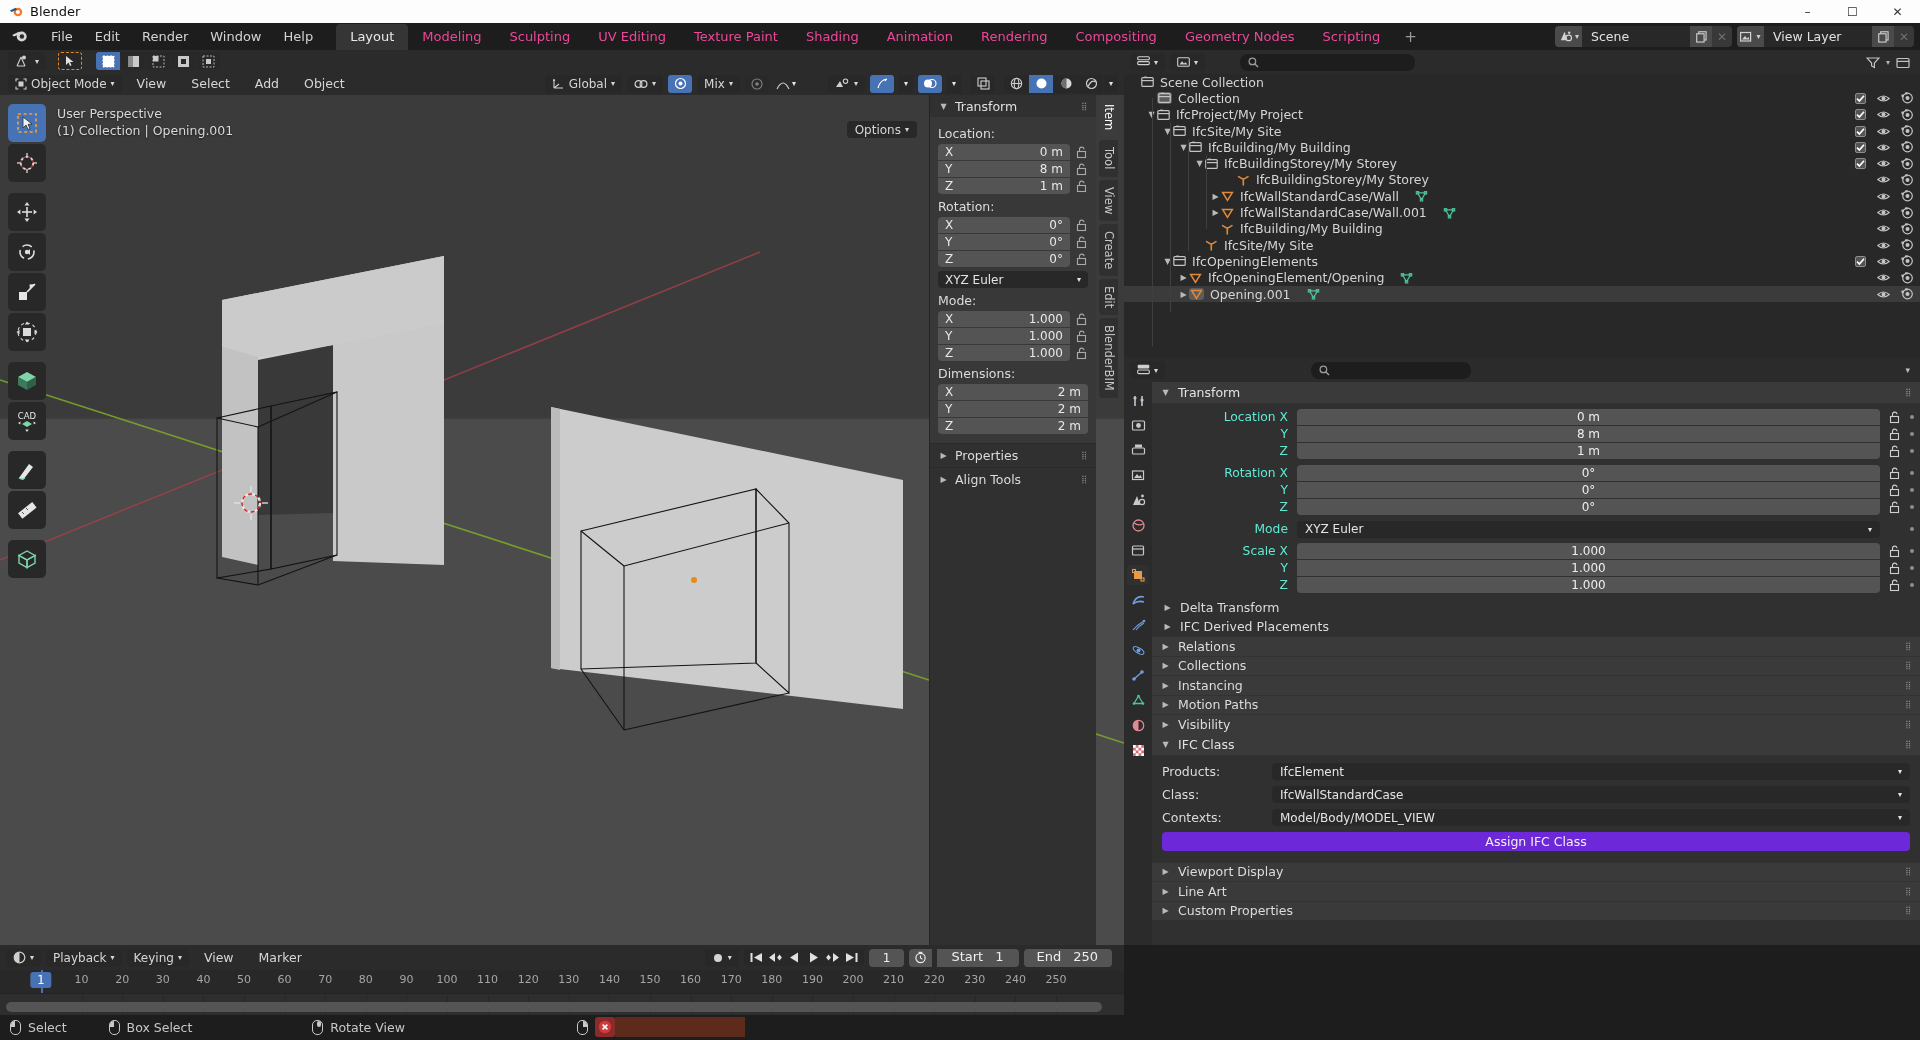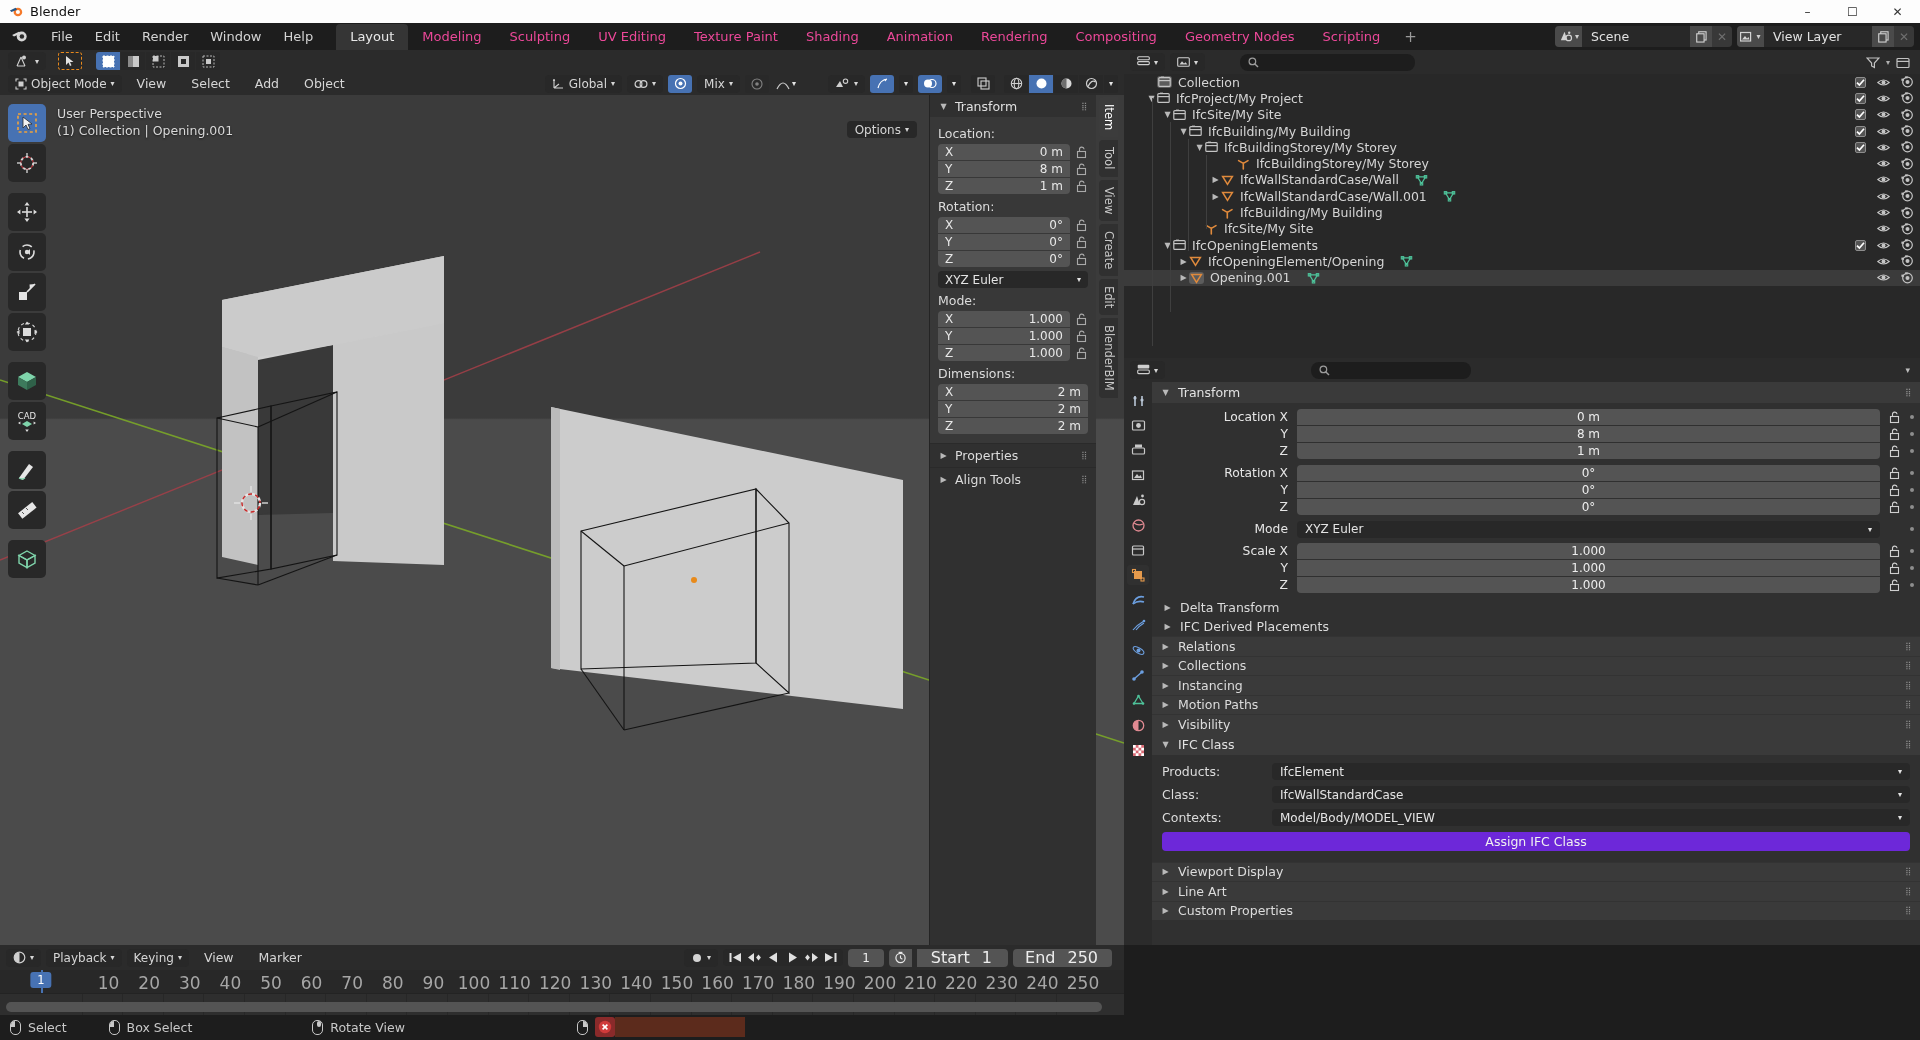--- a/index.html
+++ b/index.html
@@ -139,50 +139,50 @@
   .prop-tabs{ position:absolute; left:0; top:24px; width:28px; bottom:0; background:#2b2b2b;
               display:flex; flex-direction:column; align-items:center; padding-top:8px; gap:5px;}
   .ptab{ width:22px;height:20px;display:flex;align-items:center;justify-content:center;border-radius:3px;}
   .ptab.active{ background:#303030;}
   .prop-body{ position:absolute; left:28px; top:24px; right:0; bottom:0; overflow:hidden;}
   .psect-head{ display:flex; align-items:center; gap:7px; height:21px; padding:0 8px;
                background:#3a3a3a; font-size:12.5px; color:#e2e2e2;}
   .psect-sub{ display:flex; align-items:center; gap:7px; height:19px; padding:0 8px;
               font-size:12.5px; color:#dcdcdc;}
   .prow{ display:flex; align-items:center; height:16px; margin-bottom:1px; padding-right:6px;}
-  .prow .plabel{ width:145px; text-align:right; padding-right:9px; font-size:12.3px; color:#e5e5e5;}
+  .prow .plabel{ width:145px; text-align:right; padding-right:9px; font-size:12.3px; color:#5eead4;}
   .pfield{ flex:1; background:#545454; height:16px; display:flex; align-items:center; justify-content:center;
            font-size:12px; color:#eee;}
   .pfield.t{border-radius:4px 4px 0 0;} .pfield.m{border-radius:0;} .pfield.b{border-radius:0 0 4px 4px;}
   .pdrop{ flex:1; background:#282828; height:17px; border-radius:4px; display:flex; align-items:center;
           justify-content:space-between; padding:0 8px; font-size:12px; color:#e4e4e4;}
   .plockdot{ display:flex; align-items:center; gap:9px; margin-left:8px;}
   .dot{ width:4px;height:4px;border-radius:50%;background:#8d8d8d;}
   .ifc-row{ display:flex; align-items:center; height:20px; margin-bottom:3px; padding:0 10px;}
   .ifc-row .il{ width:110px; font-size:12.5px; color:#dcdcdc;}
   .assign-btn{ margin:4px 10px 0; height:19px; background:#6d28d9; border-radius:4px;
                display:flex; align-items:center; justify-content:center; font-size:12.5px; color:#f0f0f0;}
   .collapsed{ display:flex; align-items:center; gap:7px; height:19px; padding:0 10px;
               font-size:12.5px; color:#dcdcdc;}
 
   
   .timeline{ position:absolute; left:0; top:945px; width:1124px; height:70px; background:#282828;}
   .tl-head{ height:25px; background:#2b2b2b; display:flex; align-items:center; padding:0 6px; gap:5px;}
   .tl-ruler{ position:relative; height:23px; background:#282828;}
-  .tick{ position:absolute; top:3px; font-size:17px; color:#a6a6a6; transform:translateX(-50%);margin-left:27px;}
+  .tick{ position:absolute; top:3px; font-size:11px; color:#a6a6a6; transform:translateX(-50%);}
   .tl-grid{ position:relative; height:22px; background:#2e2e2e; border-top:1px solid #232323;}
   .gl{ position:absolute; top:0; bottom:0; width:1px; background:#272727;}
   .playhead{ position:absolute; top:0; width:2px; background:#4772b3;}
   .phbox{ position:absolute; top:2px; transform:translateX(-50%); background:#4772b3; color:#fff;
           font-size:11.5px; border-radius:3px; padding:1px 7px;}
   .tl-scroll{ position:absolute; left:6px; right:22px; bottom:3px; height:10px; background:#545454; border-radius:5px;}
   .frame-box{ display:flex; align-items:center; background:#545454; border-radius:4px; height:18px;
               padding:0 14px; font-size:12px; color:#eee;}
-  .se-box{ display:flex; align-items:flex-end; background:#545454; border-radius:0 4px 4px 0; height:18px;
-           font-size:16px; color:#eee;}
+  .se-box{ display:flex; align-items:flex-start; background:#545454; border-radius:0 4px 4px 0; height:18px;
+           font-size:13px; color:#eee;}
 
   
   .statusbar{ position:absolute; left:0; top:1015px; width:1920px; height:25px; background:#1d1d1d;
               display:flex; align-items:center; padding-left:10px; gap:0; font-size:12.5px; color:#c8c8c8;}
   .status-item{ display:flex; align-items:center; gap:7px; margin-right:42px;}
   .mouse{ width:11px;height:15px;border:1.4px solid #c8c8c8;border-radius:5px; position:relative;}
   .mouse i{ position:absolute; left:0; top:0; width:4.4px; height:6px; background:#c8c8c8; border-radius:5px 0 0 0;}
   .mouse.r i{ left:auto; right:0; border-radius:0 5px 0 0;}
   .mouse.m i{ left:3.2px; border-radius:2px;}
   .err-badge{ width:20px;height:20px;background:#8a2a2a;border-radius:3px;display:flex;align-items:center;
@@ -855,20 +855,31 @@
         <span style="font-size:8px;color:#b0b0b0">▾</span>
         <div>
             <svg width="14" height="13" viewBox="0 0 14 13">
               <rect x="1" y="2.5" width="12" height="9" rx="1" fill="none" stroke="#c2c2c2" stroke-width="1.2"></rect>
               <line x1="1" y1="5.4" x2="13" y2="5.4" stroke="#c2c2c2" stroke-width="1.2"></line>
             </svg>
           </div>
       </div>
     </div>
     <div id="outliner-rows">
+        <div class="out-row">
+          <span class="tri" style="margin-left: 6px;"></span>
+          <span style="display: flex; align-items: center; margin-right: 6px;">
+            <svg width="13" height="12" viewBox="0 0 13 12">
+              <rect x="0.8" y="1.6" width="11.4" height="8.8" rx="1" fill="none" stroke="#c4c4c4" stroke-width="1.2"></rect>
+              <line x1="0.8" y1="4.6" x2="12.2" y2="4.6" stroke="#c4c4c4" stroke-width="1.2"></line>
+              <rect x="3" y="0.6" width="3" height="1.3" fill="#c4c4c4"></rect>
+            </svg>
+          </span>
+          <span>Scene Collection</span>
+        </div>
         <div class="out-row">
           <span class="tri" style="margin-left: 22px;"></span>
           <span style="display: flex; align-items: center; margin-right: 6px; background: rgb(92, 92, 92); border-radius: 3px; padding: 0px 1px;">
             <svg width="13" height="12" viewBox="0 0 13 12">
               <rect x="0.8" y="1.6" width="11.4" height="8.8" rx="1" fill="none" stroke="#c4c4c4" stroke-width="1.2"></rect>
               <line x1="0.8" y1="4.6" x2="12.2" y2="4.6" stroke="#c4c4c4" stroke-width="1.2"></line>
               <rect x="3" y="0.6" width="3" height="1.3" fill="#c4c4c4"></rect>
             </svg>
           </span>
           <span>Collection</span>

